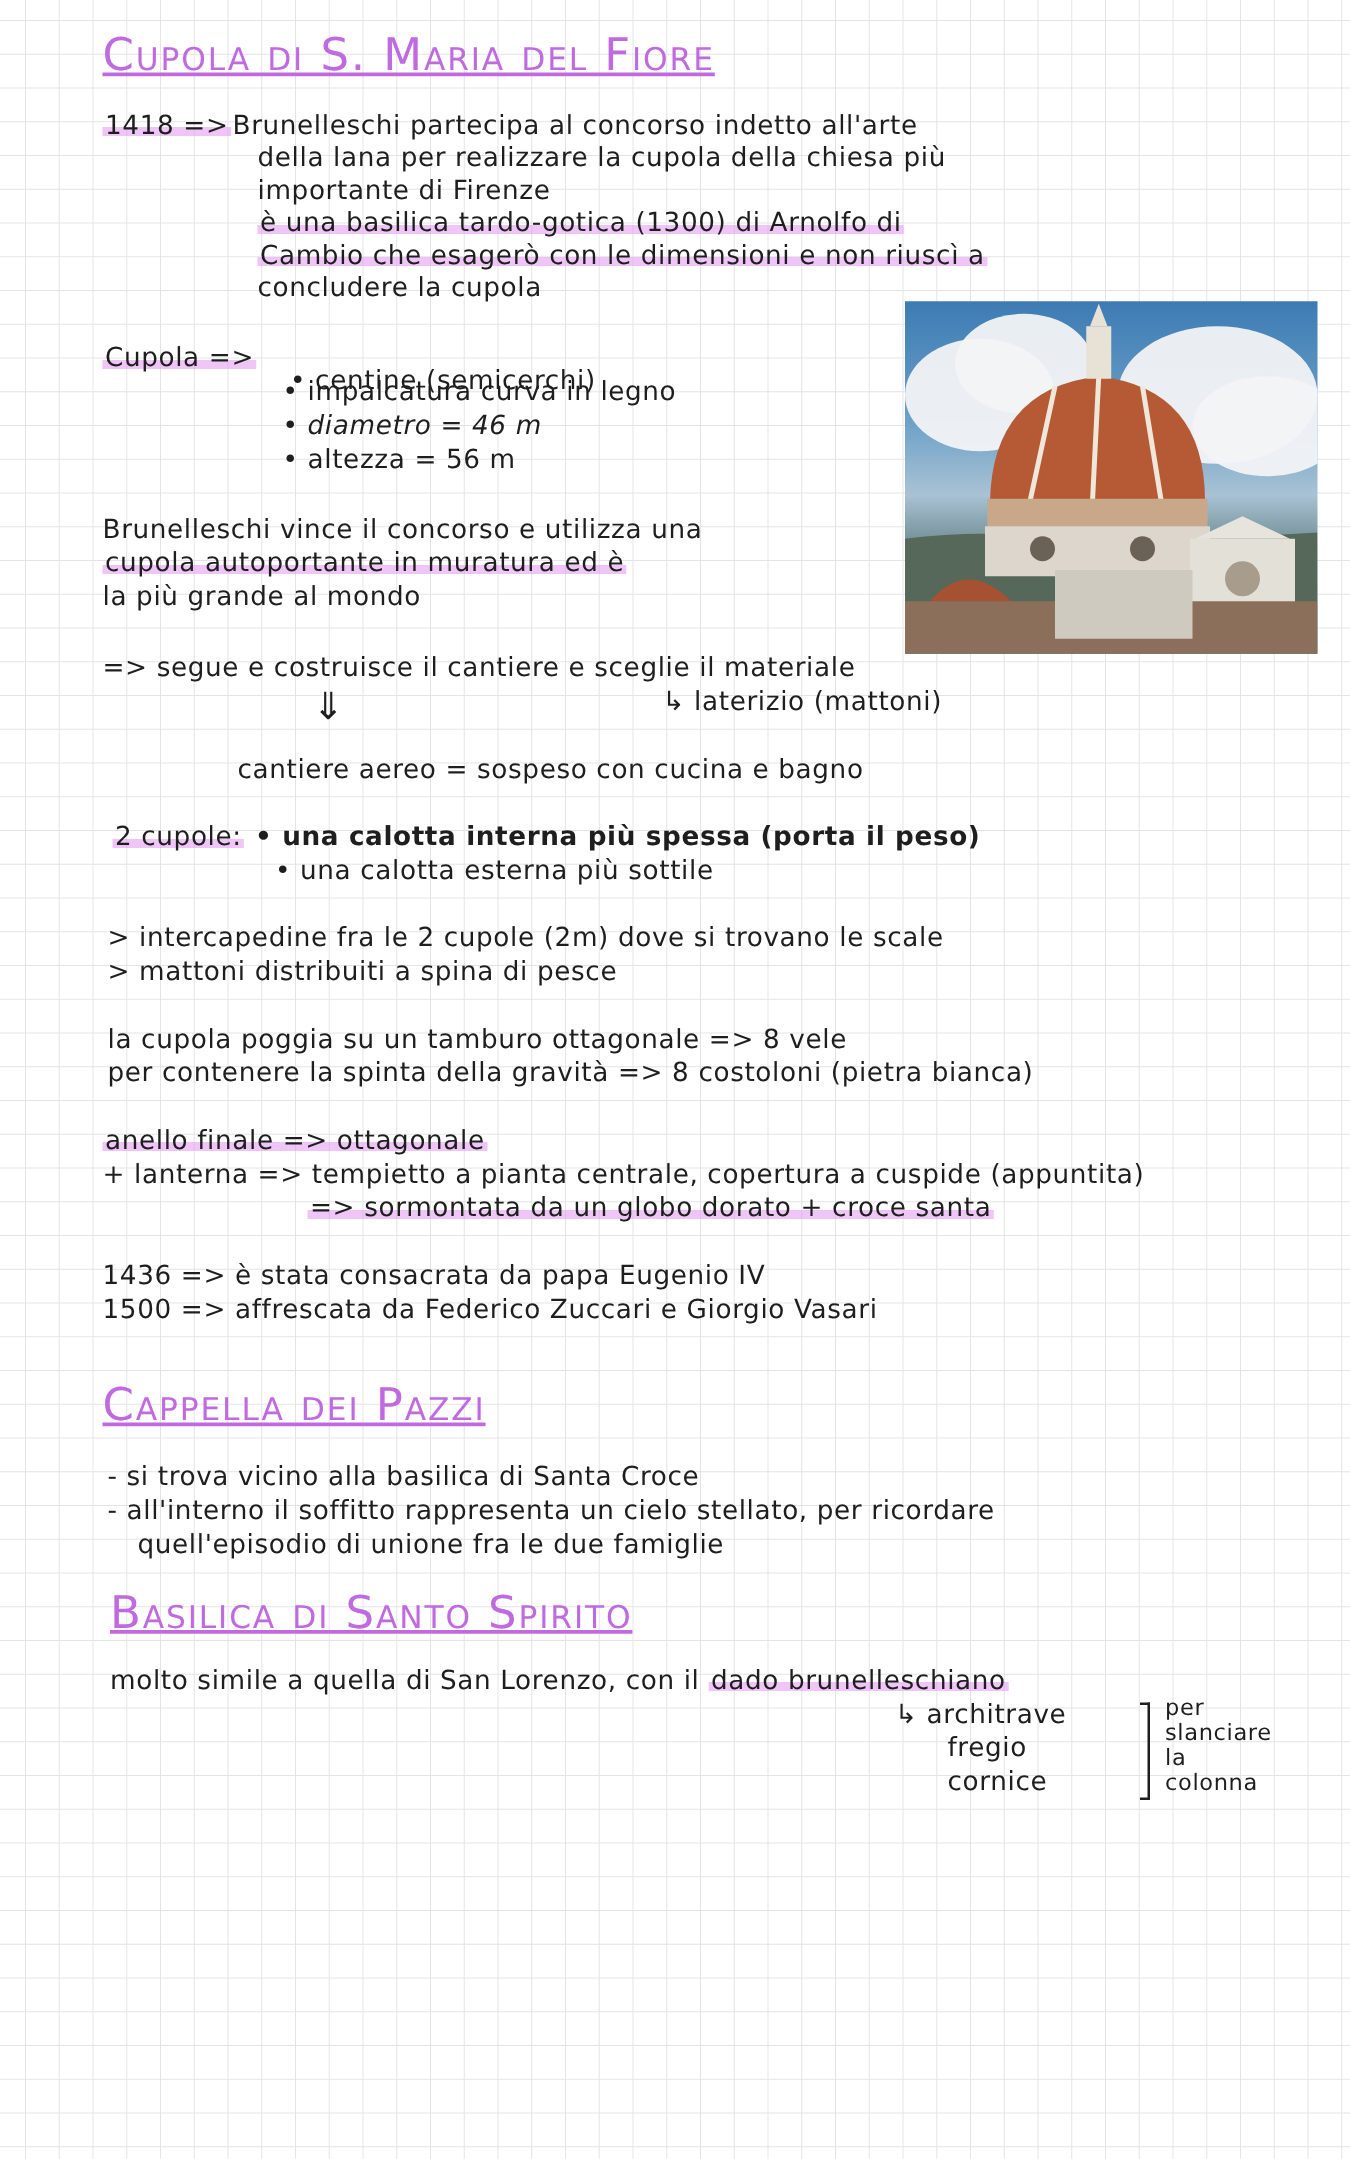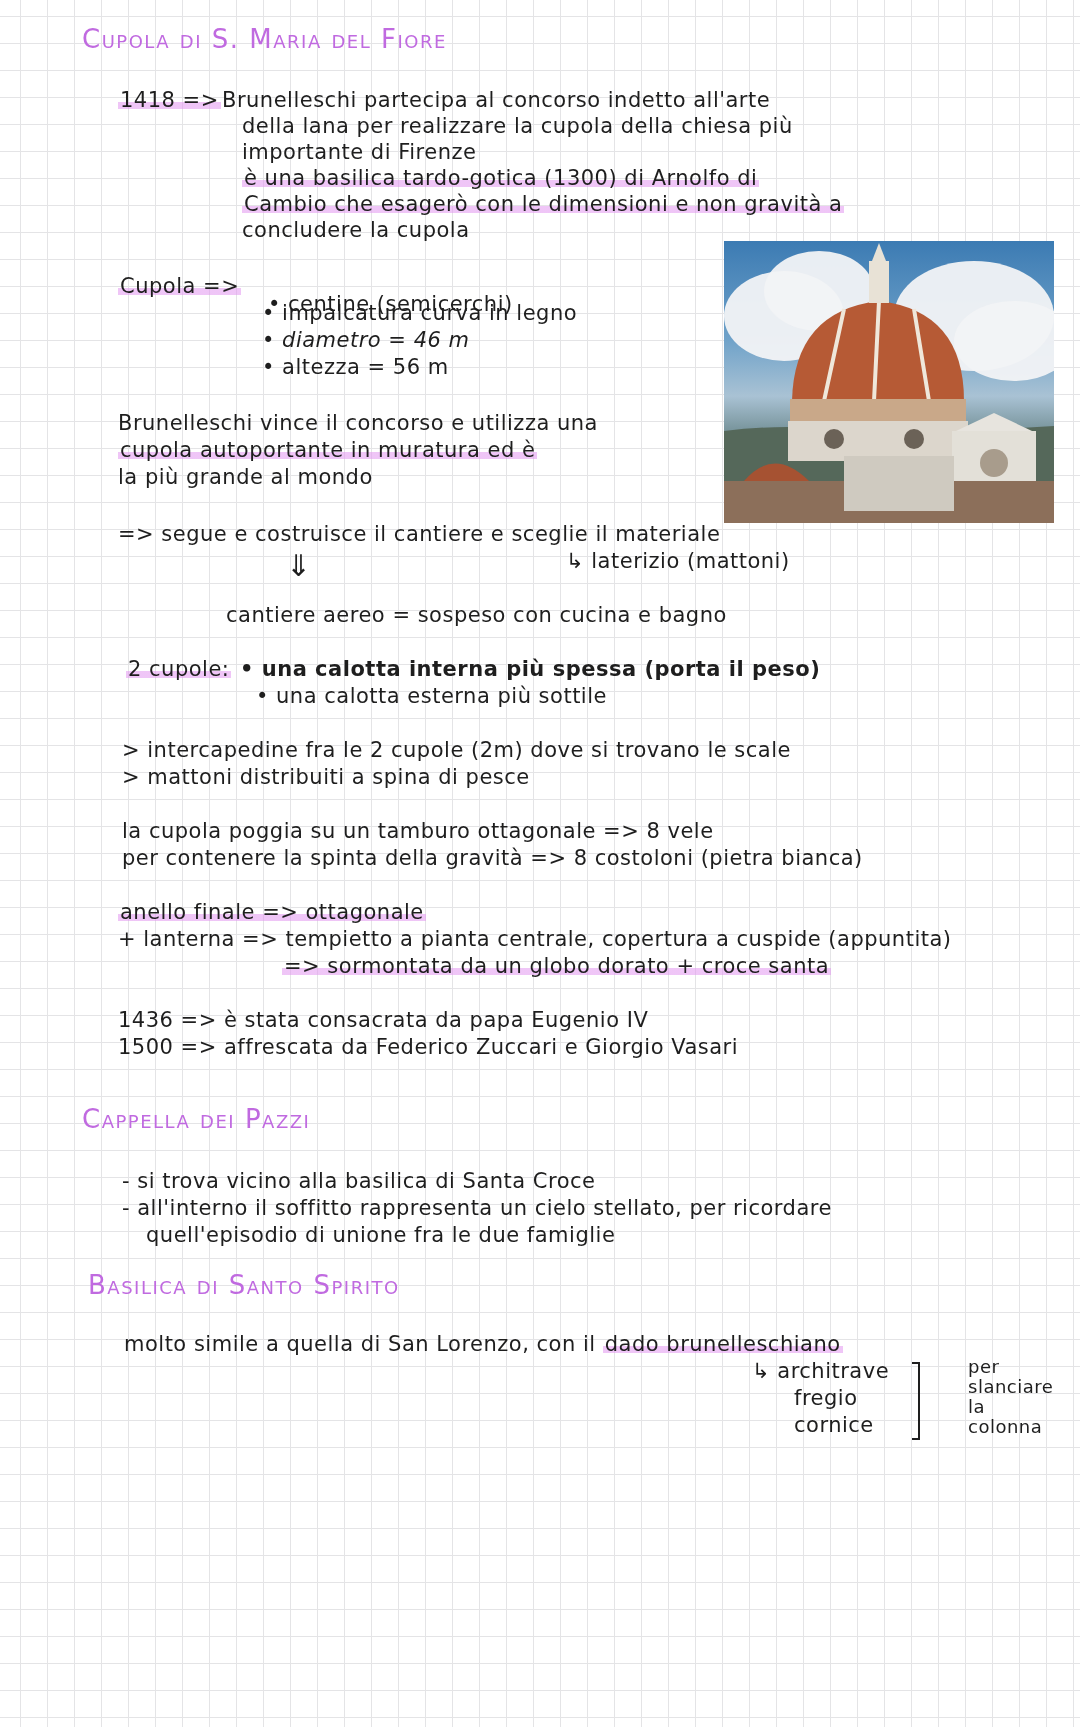--- a/index.html
+++ b/index.html
@@ -7,41 +7,41 @@
     width:1080px; height:1727px; position:relative; overflow:hidden;
     background-color:#ffffff;
     background-image:
       linear-gradient(to right, #e4e4e6 1px, transparent 1px),
       linear-gradient(to bottom, #e4e4e6 1px, transparent 1px);
     background-size:27px 27px;
     background-position:20px 16px;
     font-family:"DejaVu Sans", sans-serif;
     color:#1e1e1e;
   }
-  .t { position:absolute; white-space:nowrap; font-size:21px; letter-spacing:0.5px; line-height:1.2;margin-left:36px; }
-  .title { position:absolute; white-space:nowrap; color:#c06ae0; font-size:26px; letter-spacing:1.5px; font-variant:small-caps; }
+  .t { position:absolute; white-space:nowrap; font-size:21px; letter-spacing:0.5px; line-height:1.2; }
+  .title { position:absolute; white-space:nowrap; color:#c06ae0; font-size:36px; letter-spacing:1.5px; font-variant:small-caps;text-decoration:underline; }
   .hl { background:linear-gradient(to bottom, transparent 58%, rgba(226,150,240,0.55) 58%, rgba(226,150,240,0.55) 88%, transparent 88%); padding:0 2px; }
   .photo {
     position:absolute; left:724px; top:241px; width:330px; height:282px; overflow:hidden;
     background:linear-gradient(to bottom,#3c7bb3 0%,#6fa2c9 35%,#a9c2d4 55%,#6d8a8f 70%,#5e6a5e 100%);
   }
   .cloud { position:absolute; background:#f2f3f5; border-radius:50%; opacity:0.95; }
   .brace { position:absolute; border-right:2px solid #1e1e1e; border-top:2px solid #1e1e1e; border-bottom:2px solid #1e1e1e; width:6px; }
 </style>
 </head>
 <body>
 
 <div class="title" style="left:82px;top:24px;">Cupola di S. Maria del Fiore</div>
 
 <div class="t" style="left:82px;top:88px;"><span class="hl">1418 =&gt;</span></div>
 <div class="t" style="left:186px;top:88px;text-align:right;">Brunelleschi partecipa al concorso indetto all'arte</div>
 <div class="t" style="left:206px;top:114px;">della lana per realizzare la cupola della chiesa più</div>
 <div class="t" style="left:206px;top:140px;">importante di Firenze</div>
 <div class="t" style="left:206px;top:166px;"><span class="hl">è una basilica tardo-gotica (1300) di Arnolfo di</span></div>
-<div class="t" style="left:206px;top:192px;"><span class="hl">Cambio che esagerò con le dimensioni e non gravità a</span></div>
+<div class="t" style="left:206px;top:192px;"><span class="hl">Cambio che esagerò con le dimensioni e non riuscì a</span></div>
 <div class="t" style="left:206px;top:218px;">concludere la cupola</div>
 
 <div class="t" style="left:82px;top:274px;"><span class="hl">Cupola =&gt;</span></div>
 <div class="t" style="left:232px;top:292px;">• centine (semicerchi)</div>
 <div class="t" style="left:226px;top:301px;">• impalcatura curva in legno</div>
 <div class="t" style="left:226px;top:328px;font-style:italic;">• diametro = 46 m</div>
 <div class="t" style="left:226px;top:355px;">• altezza = 56 m</div>
 
 <div class="photo" title="Duomo di Firenze - cupola del Brunelleschi">
   <div class="cloud" style="left:0;top:30px;width:120px;height:90px;"></div>

